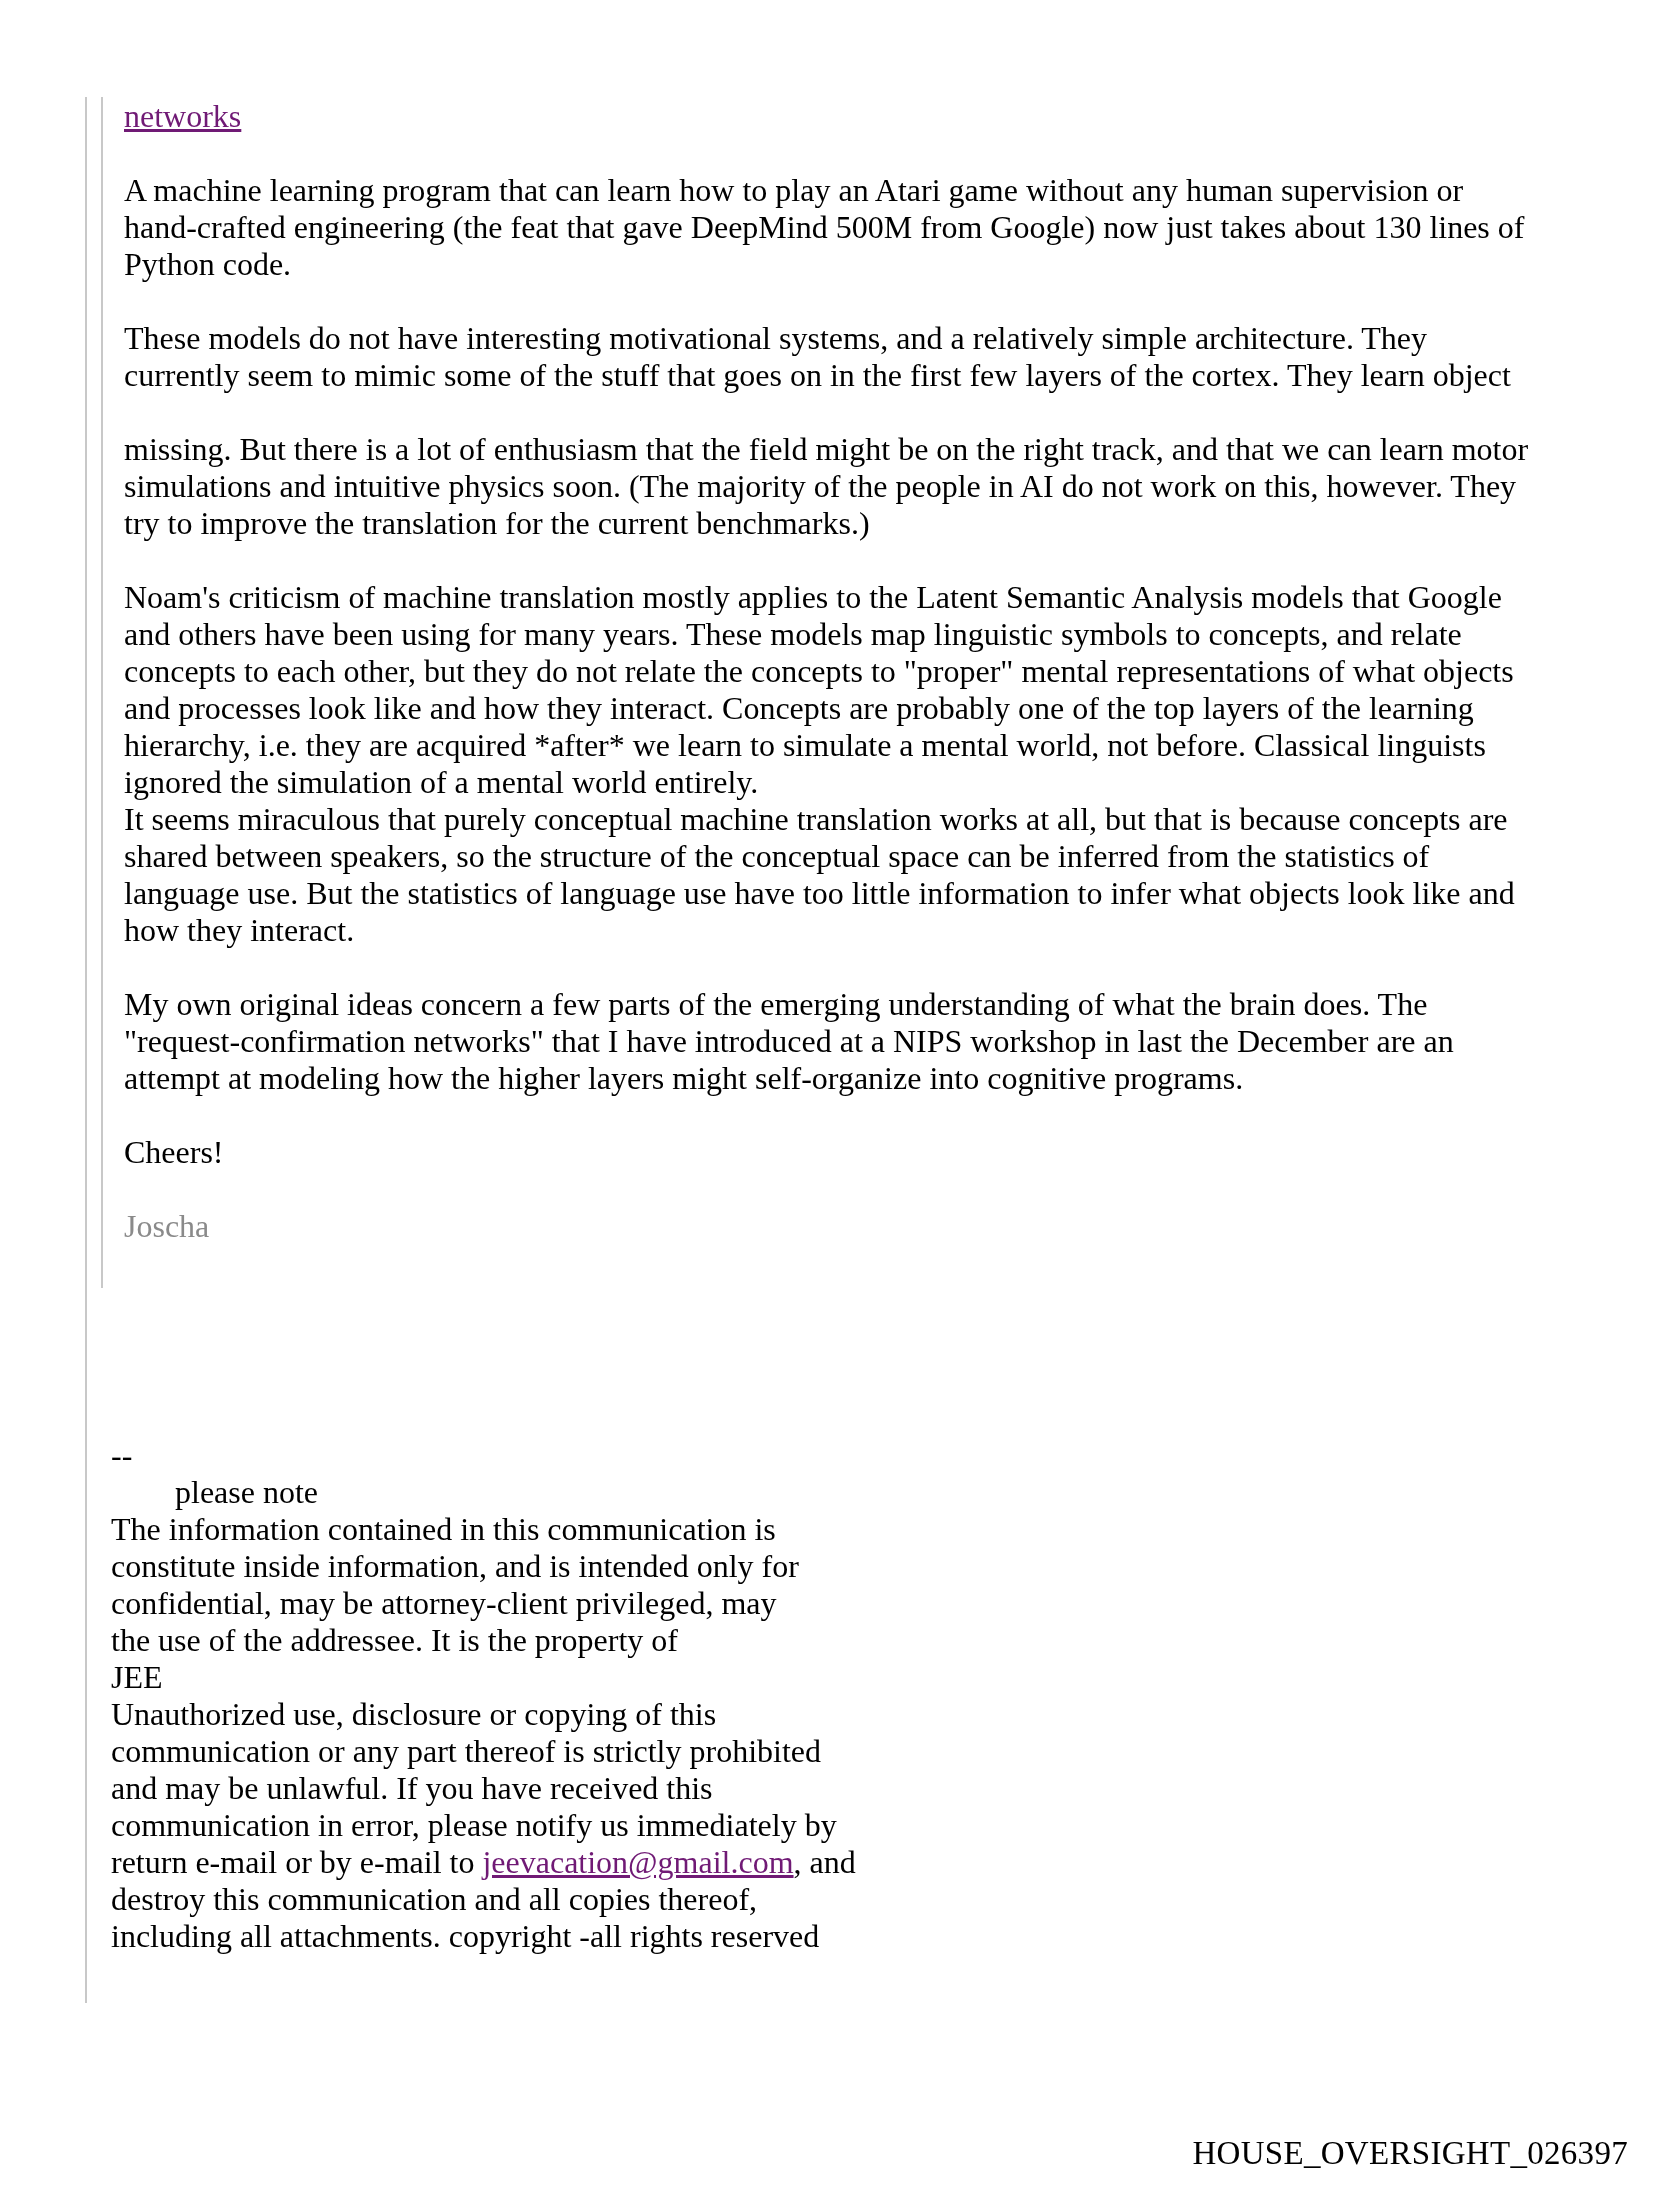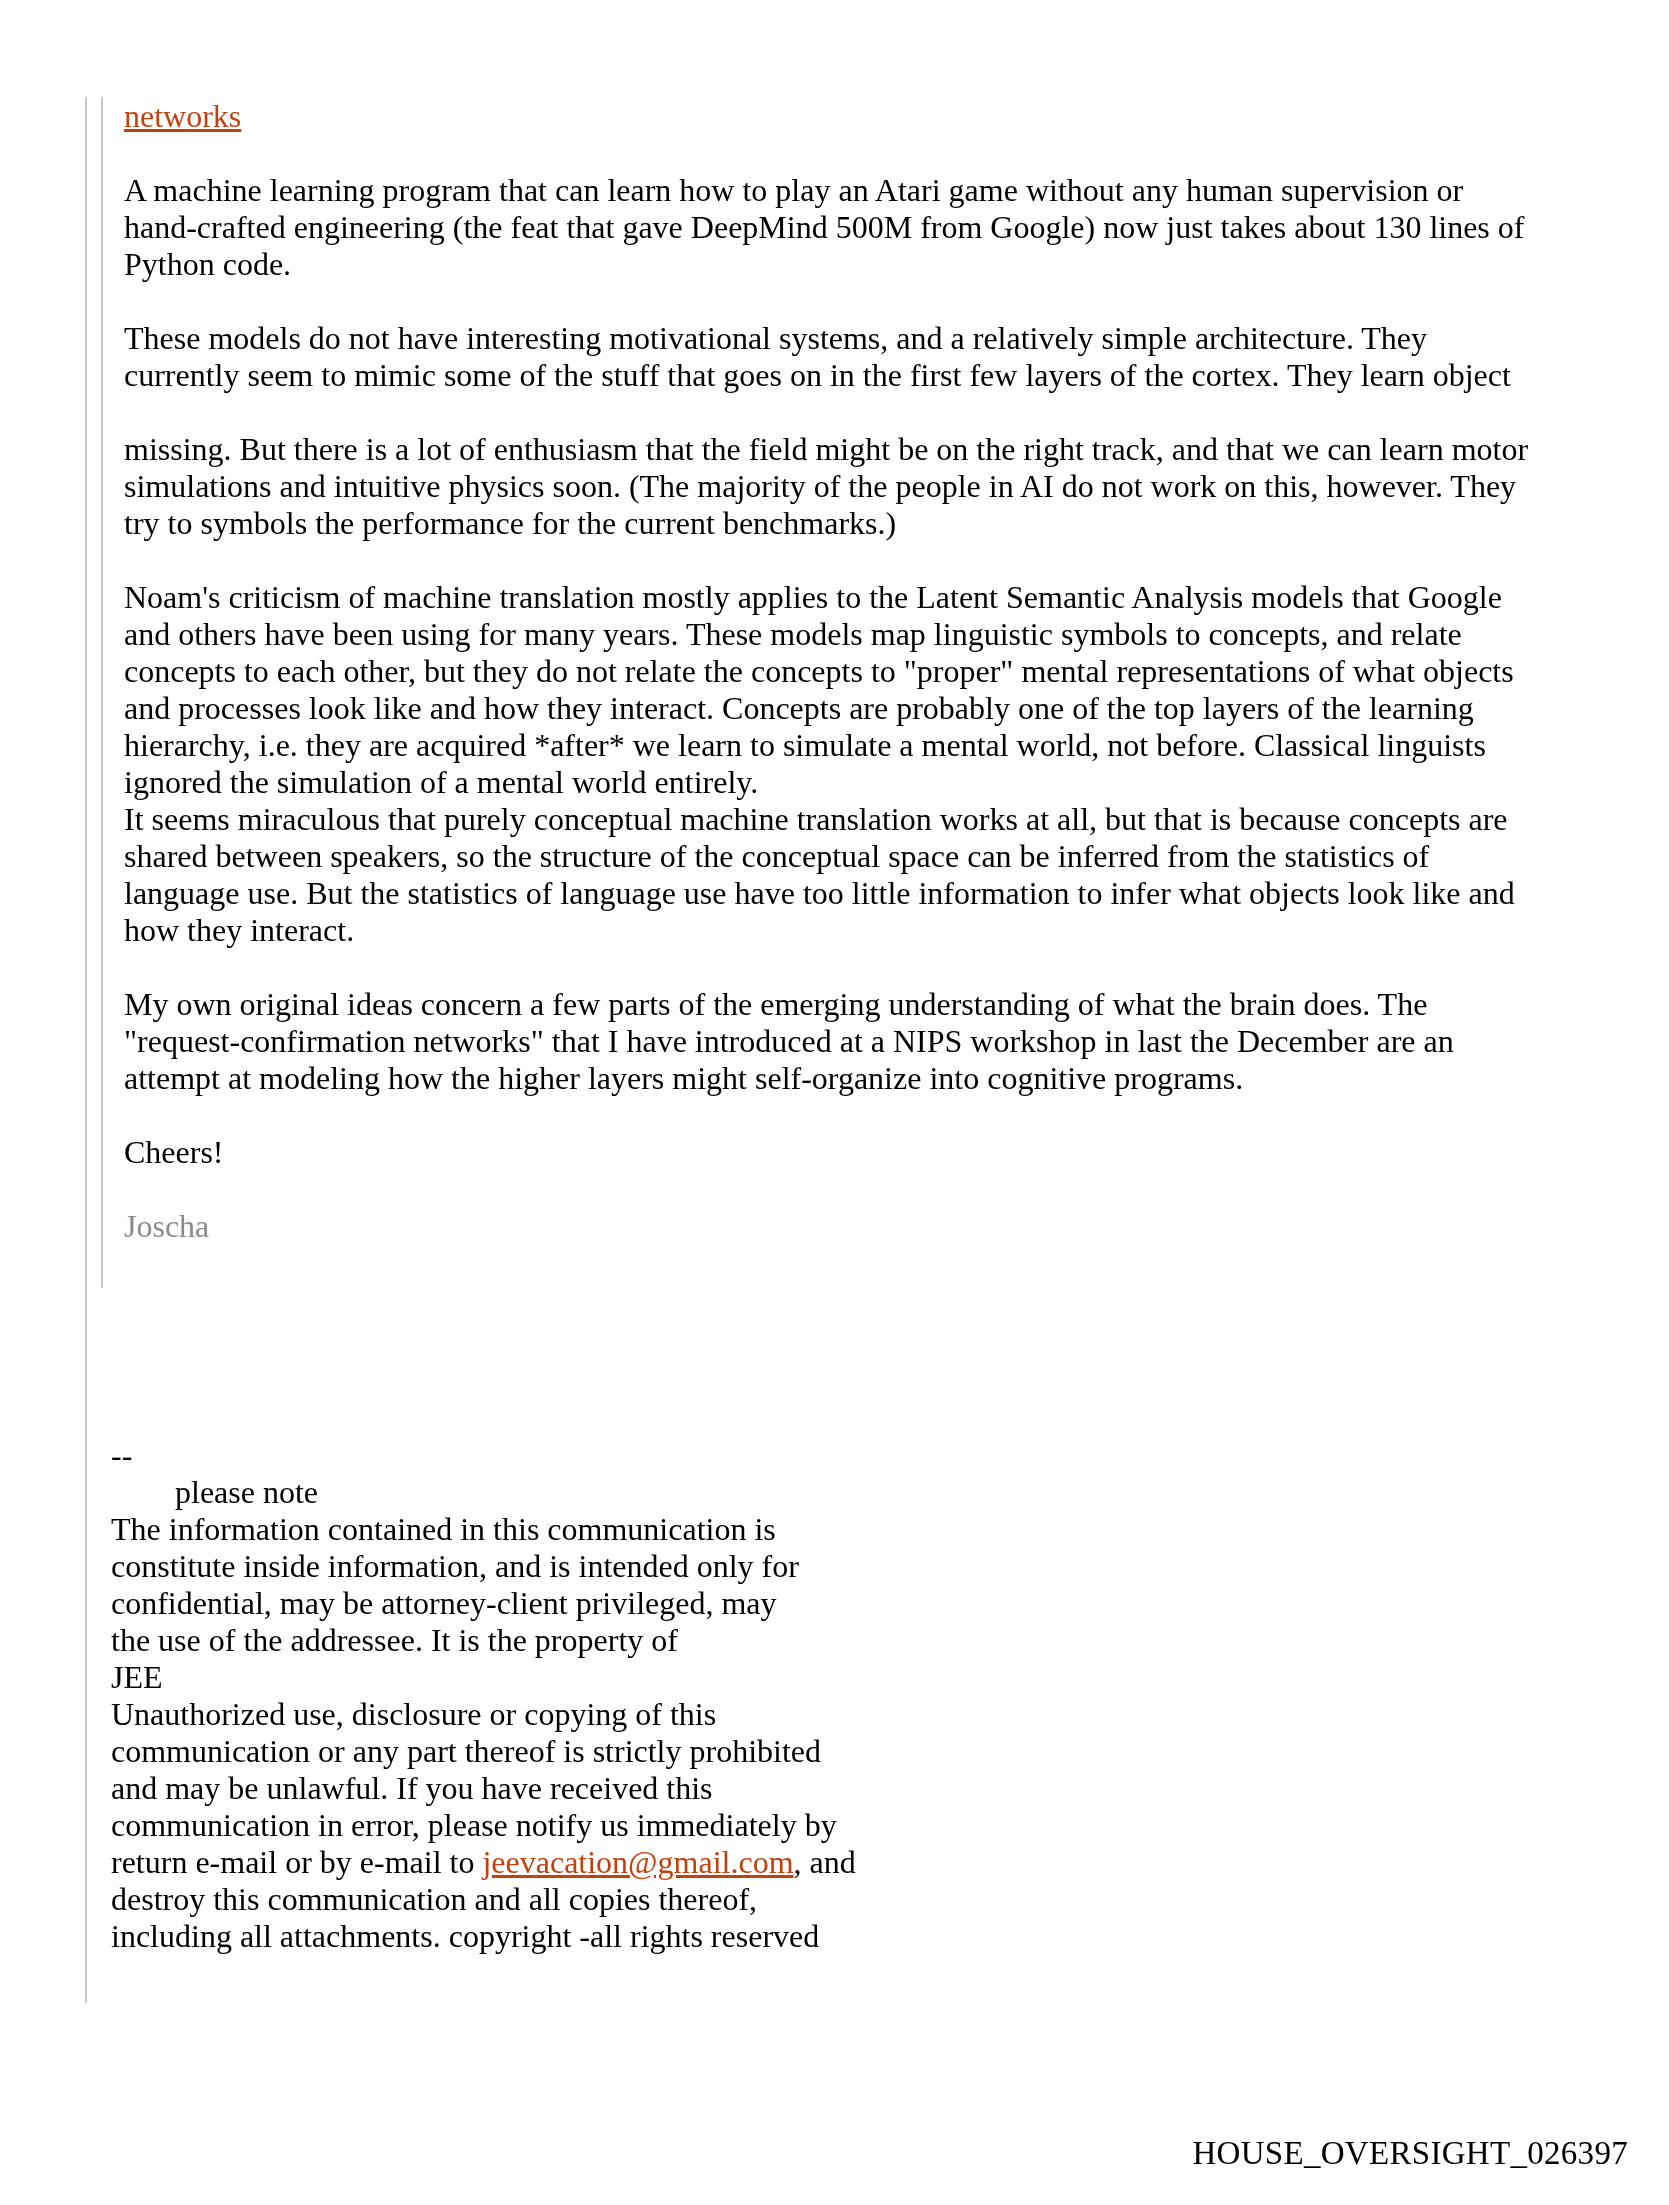--- a/index.html
+++ b/index.html
@@ -5,21 +5,21 @@
   html, body { margin:0; padding:0; background:#ffffff; }
   body { width:1669px; height:2205px; position:relative; overflow:hidden;
          font-family:"Liberation Serif", "DejaVu Serif", serif; color:#000; }
   .rule { position:absolute; width:2px; background:#c8c8c8; }
   #rule-outer { left:85px; top:97px; height:1906px; }
   #rule-inner { left:101px; top:97px; height:1191px; }
   .quoted { position:absolute; left:124px; top:98px; width:1440px;
             font-size:32px; line-height:37px; }
   .quoted p { margin:0 0 37px 0; }
   .quoted p.tight { margin:0; }
-  a.link { color:#c2410c; text-decoration:underline; }
+  a.link { color:#701a75; text-decoration:underline; }
   .sig { color:#8a8a8a; }
   .disclaimer { position:absolute; left:111px; top:1437px; width:851px;
                 font-size:32px; line-height:37px; }
   .disclaimer div { white-space:nowrap; }
   .indent { padding-left:64px; }
   .footer { position:absolute; right:41px; top:2135px;
             font-family:Liberation Serif, serif;
             font-size:33px; letter-spacing:0.3px; }
 </style>
 </head>
@@ -36,21 +36,21 @@
     <span>hand-crafted engineering (the feat that gave DeepMind 500M from Google) now just takes about 130 lines of</span><br>
     <span>Python code.</span>
   </p>
 
   <p>
     <span>These models do not have interesting motivational systems, and a relatively simple architecture. They</span><br>
     <span>currently seem to mimic some of the stuff that goes on in the first few layers of the cortex. They learn object</span><br>
     <br>
     <span>missing. But there is a lot of enthusiasm that the field might be on the right track, and that we can learn motor</span><br>
     <span>simulations and intuitive physics soon. (The majority of the people in AI do not work on this, however. They</span><br>
-    <span>try to symbols the performance for the current benchmarks.)</span>
+    <span>try to improve the translation for the current benchmarks.)</span>
   </p>
 
   <p class="tight">
     <span>Noam's criticism of machine translation mostly applies to the Latent Semantic Analysis models that Google</span><br>
     <span>and others have been using for many years. These models map linguistic symbols to concepts, and relate</span><br>
     <span>concepts to each other, but they do not relate the concepts to "proper" mental representations of what objects</span><br>
     <span>and processes look like and how they interact. Concepts are probably one of the top layers of the learning</span><br>
     <span>hierarchy, i.e. they are acquired *after* we learn to simulate a mental world, not before. Classical linguists</span><br>
     <span>ignored the simulation of a mental world entirely.</span>
   </p>

